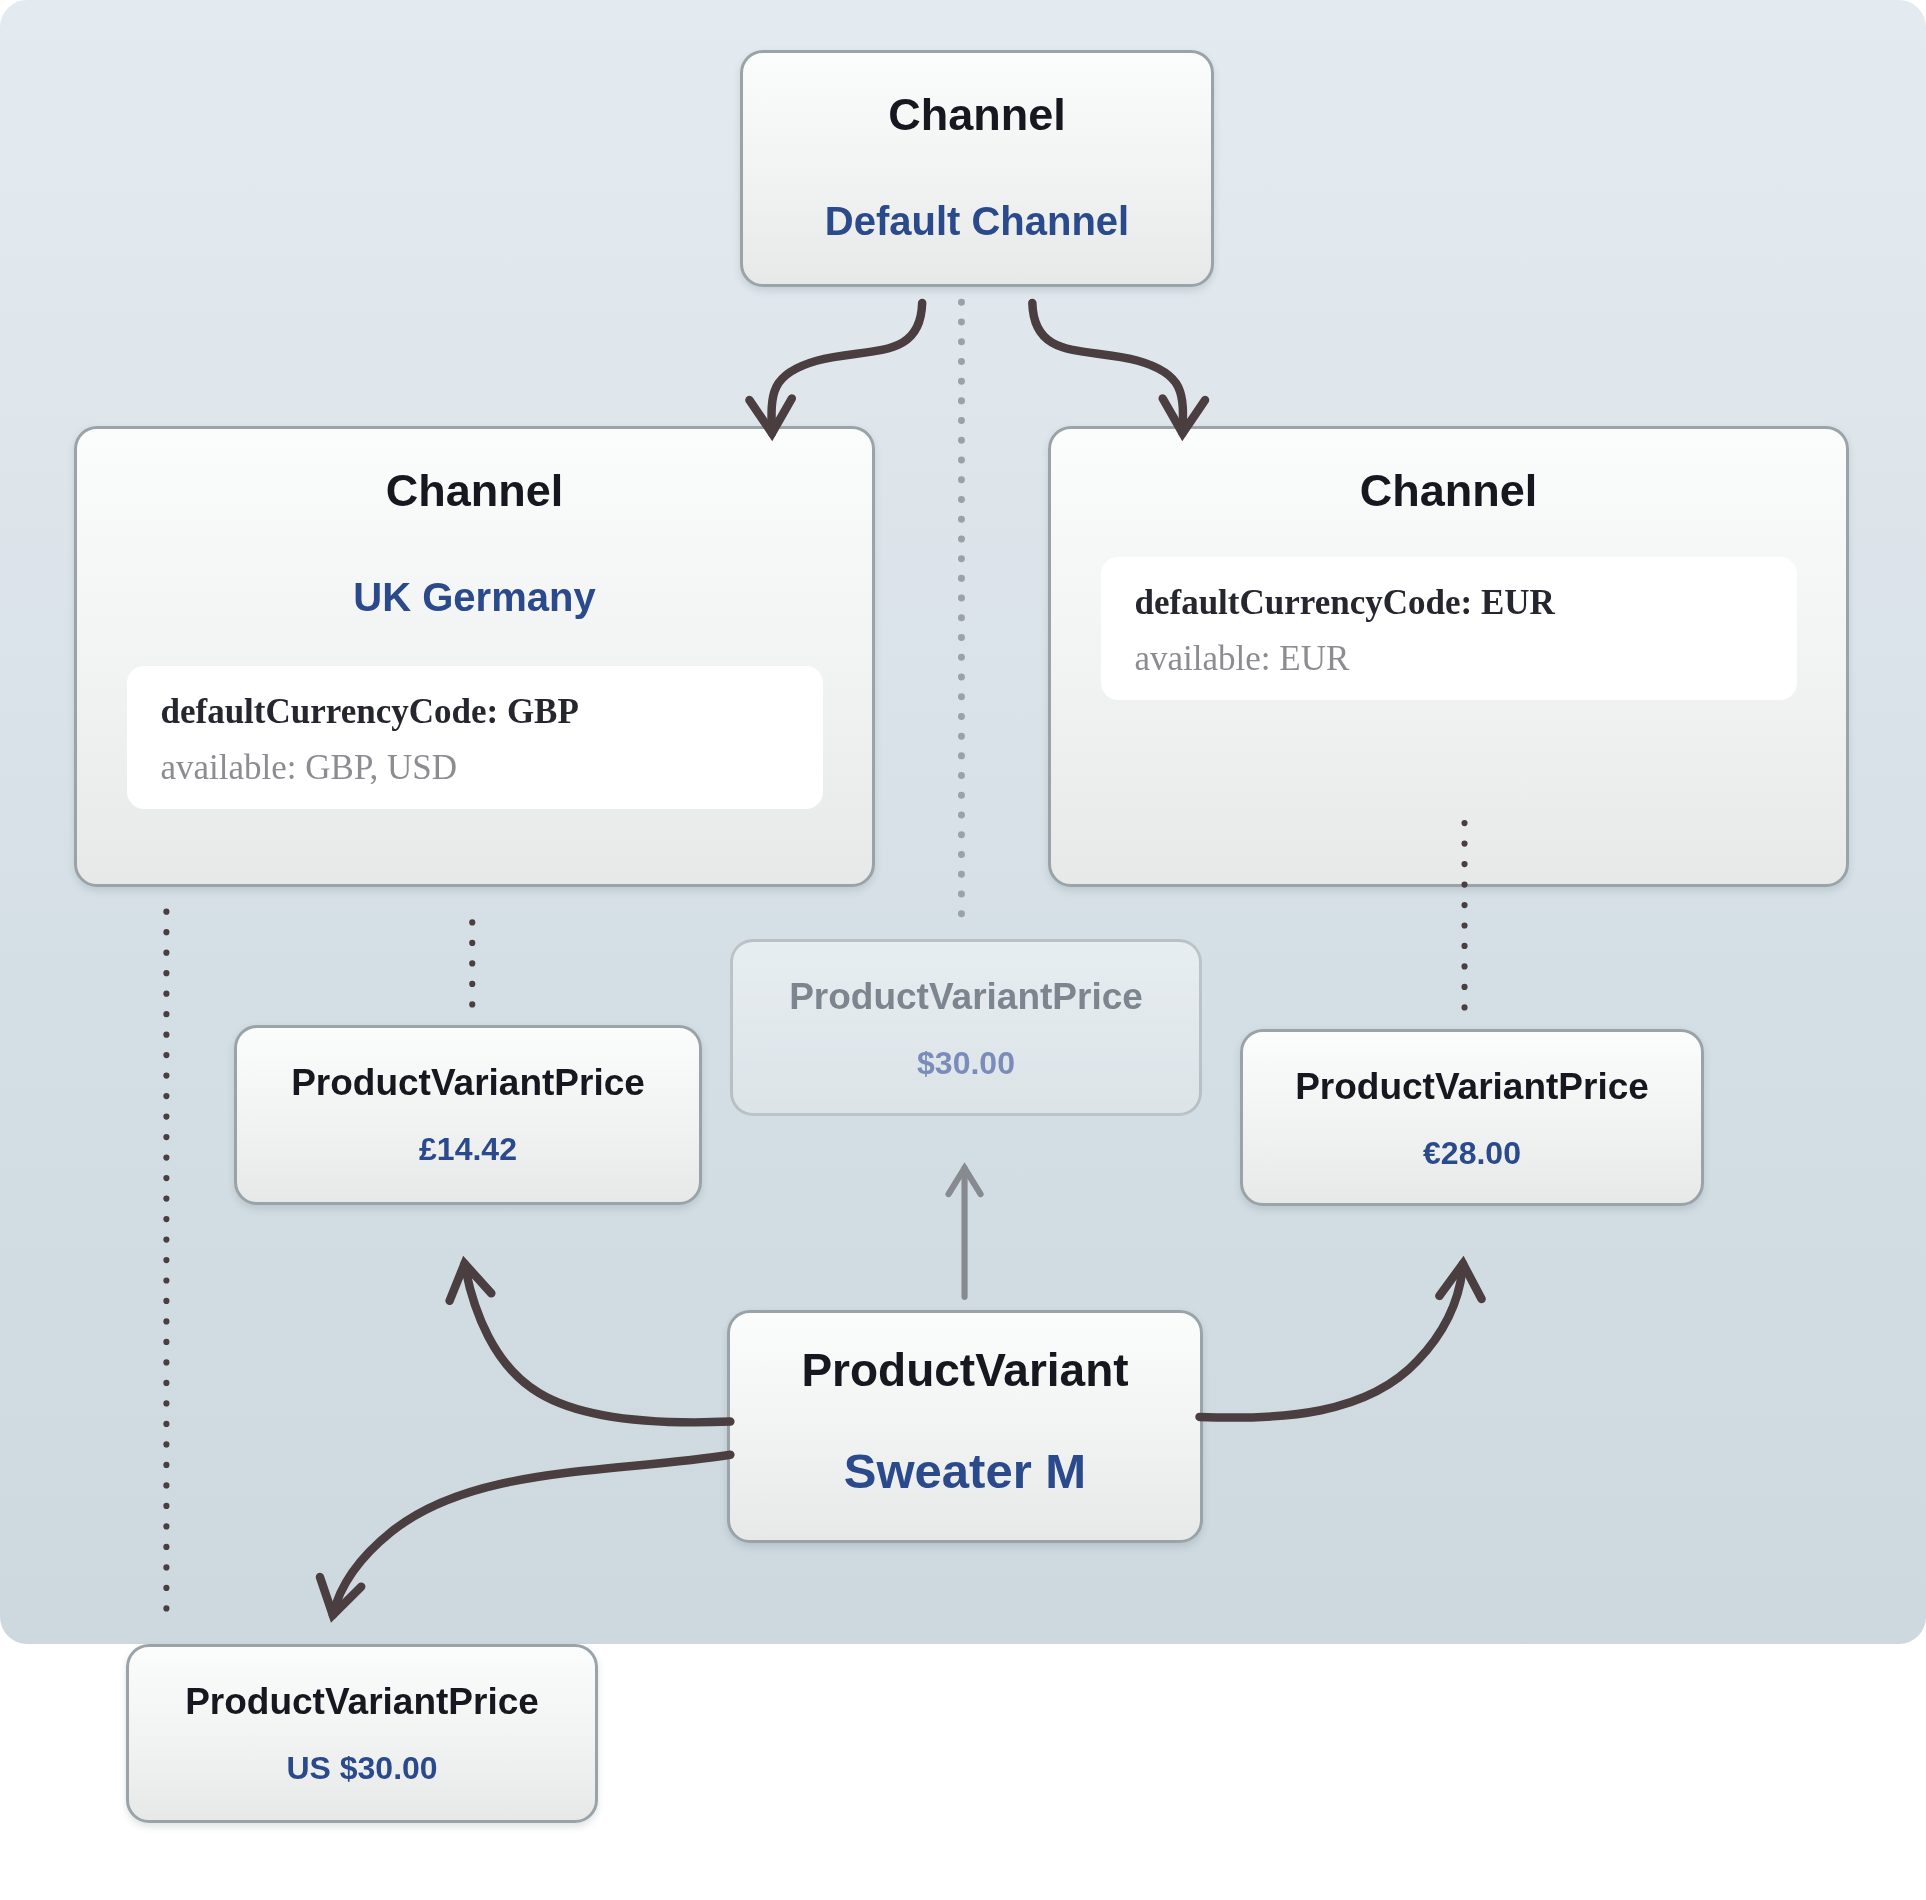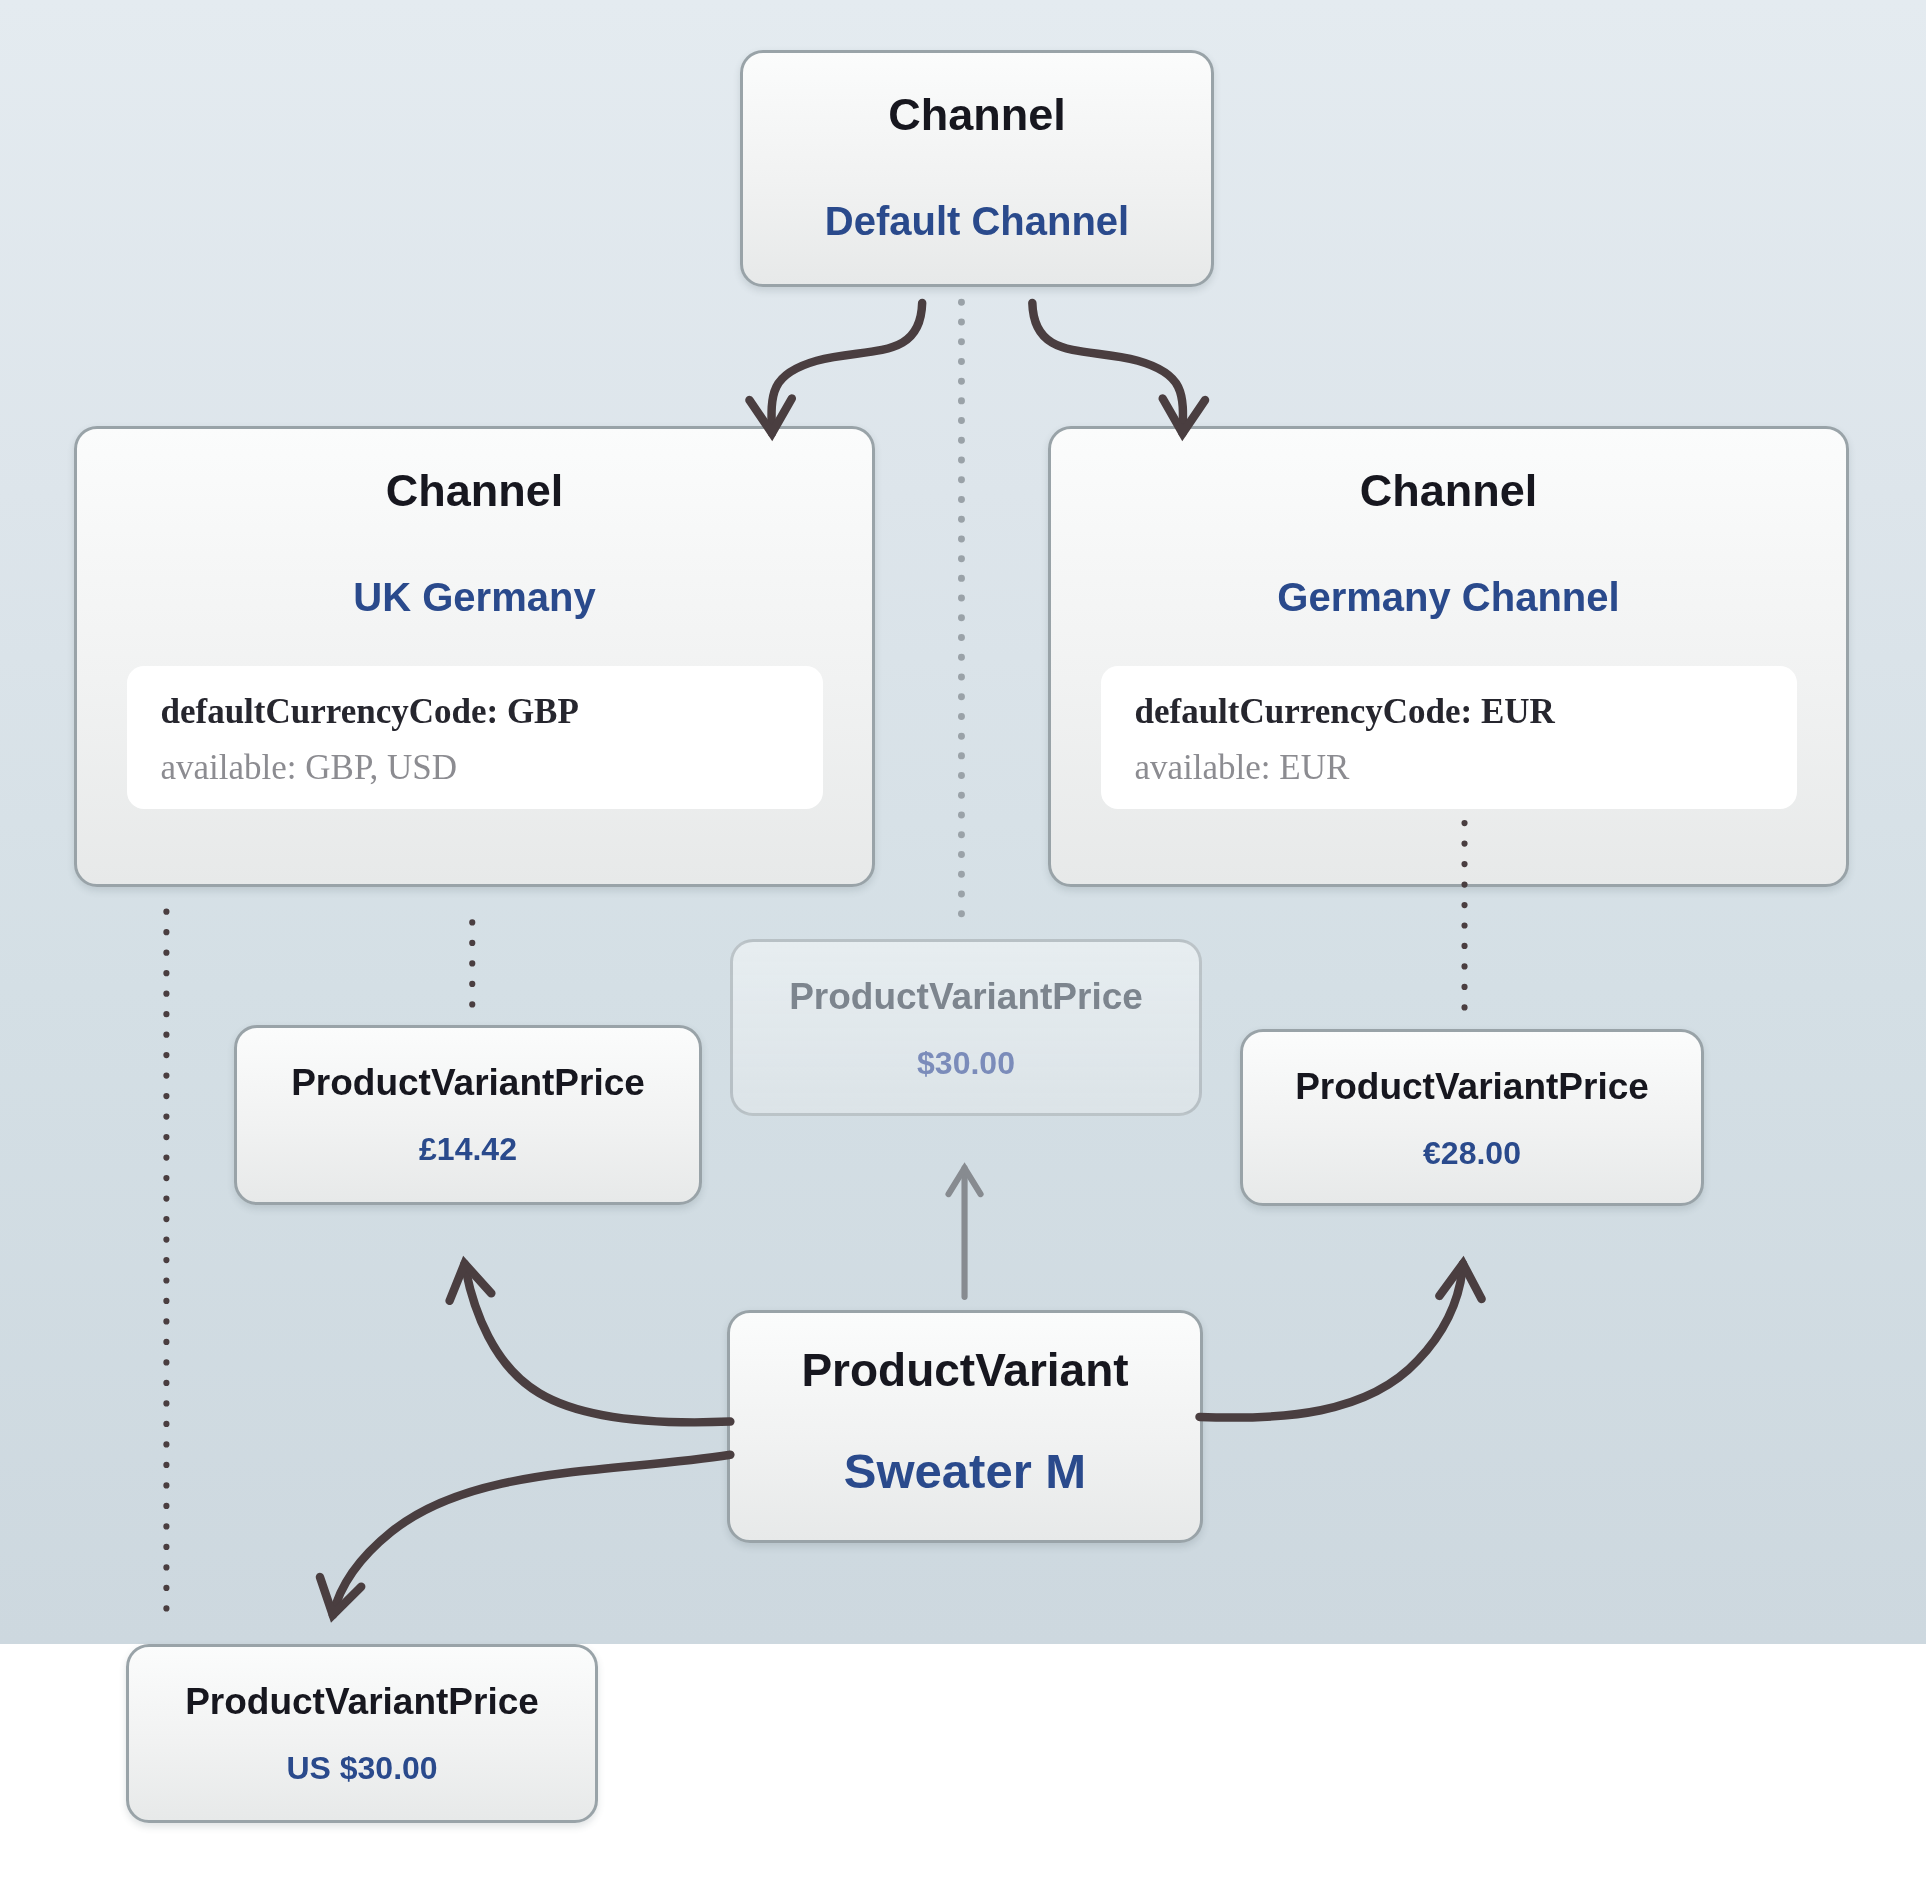--- a/index.html
+++ b/index.html
@@ -2,20 +2,21 @@
 <html style="font-size:12.3px"><head>
 <meta charset="utf-8">
 <title>Channel / ProductVariantPrice diagram</title>
 <style>
   html,body{margin:0;padding:0;}
   body{width:1926px;height:1901px;overflow:hidden;}
   #canvas{
     position:relative;width:1926px;height:1644px;
     background:linear-gradient(180deg,#e4ebf0 0%,#dde5eb 30%,#d4dfe5 60%,#cdd8df 100%);
     font-family:"Liberation Sans",sans-serif;
+    border-radius:27px;
   }
   .node{
     position:absolute;box-sizing:border-box;
     background:linear-gradient(180deg,#fbfcfc 0%,#f1f2f2 55%,#e7e9e9 100%);
     border:3.1px solid #99a3a8;border-radius:23px;
     box-shadow:0 3.1px 7.7px rgba(70,85,95,.16);
     display:flex;flex-direction:column;align-items:center;
   }
   .ntitle{font-weight:700;color:#17171f;}
   .nname{font-weight:700;color:#2a4a8c;}
@@ -56,21 +57,20 @@
     <div class="ntitle">Channel</div>
     <div class="nname">UK Germany</div>
     <div class="codeblock">
       <div class="code-line dark">defaultCurrencyCode: GBP</div>
       <div class="code-line muted">available: GBP, USD</div>
     </div>
   </div>
 
   <div class="node big" style="left:1048px;top:426px;width:801px;height:461px;">
     <div class="ntitle">Channel</div>
-    <div class="nname">Germany Channel</div>
     <div class="codeblock">
       <div class="code-line dark">defaultCurrencyCode: EUR</div>
       <div class="code-line muted">available: EUR</div>
     </div>
   </div>
 
   <div class="node small faded" style="left:730px;top:939px;width:472px;height:177px;">
     <div class="ntitle">ProductVariantPrice</div>
     <div class="nvalue">$30.00</div>
   </div>

